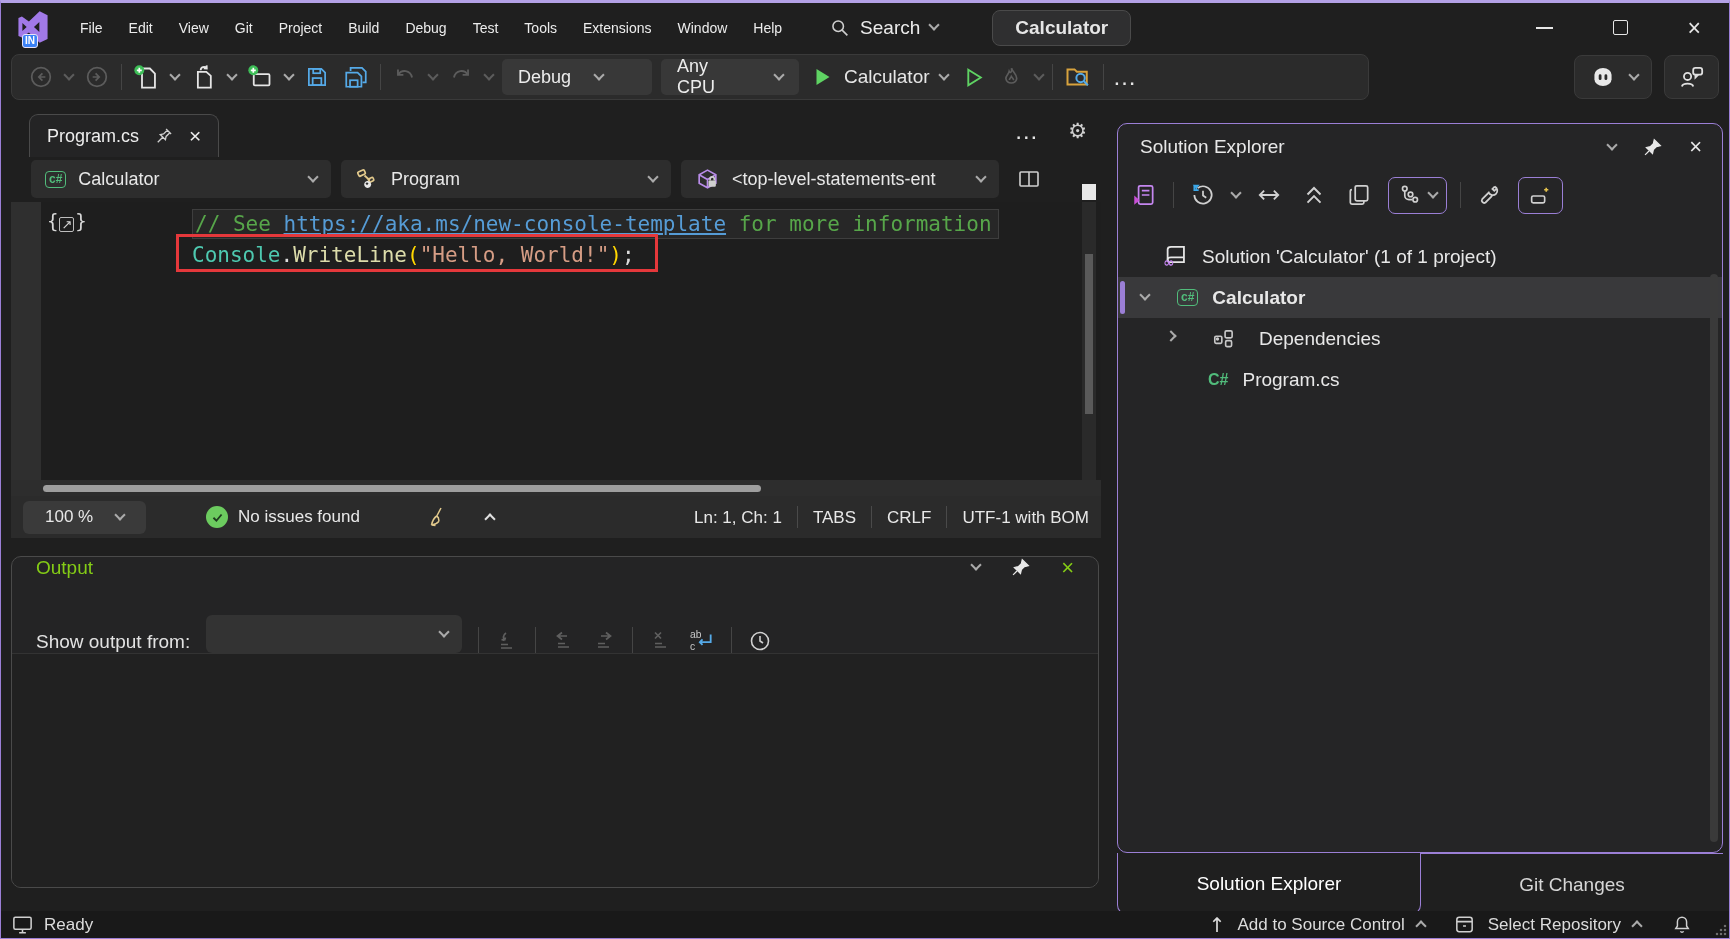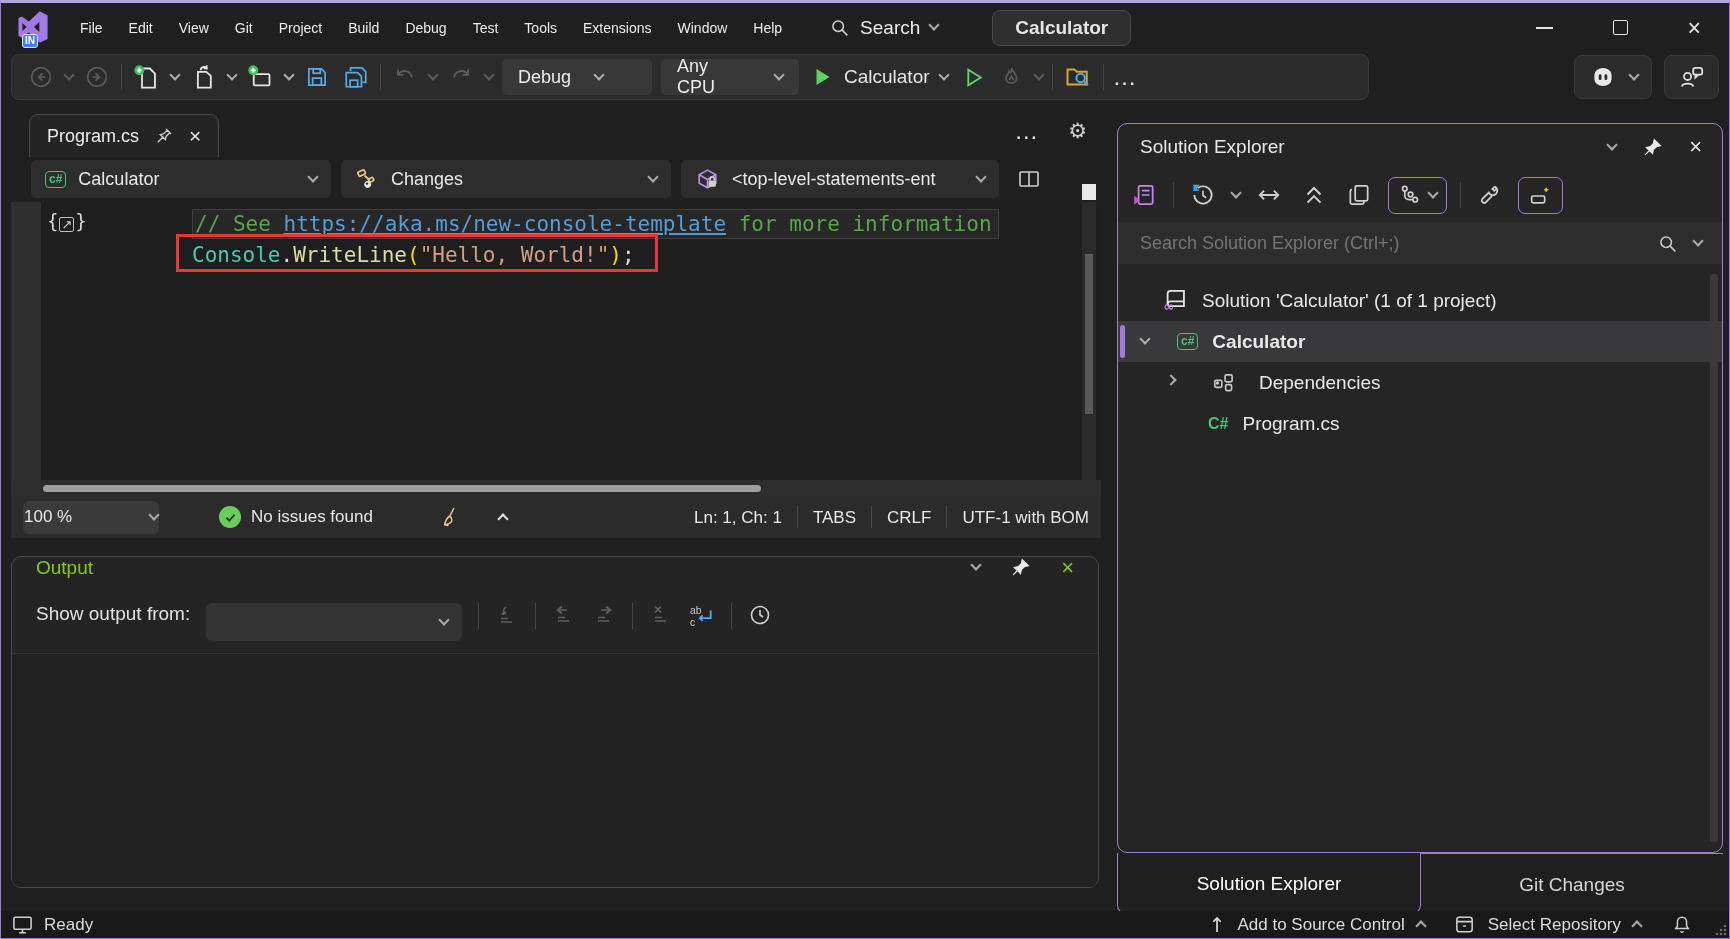--- a/index.html
+++ b/index.html
@@ -67,31 +67,31 @@
   .t-string{color:var(--string-salmon);}
   .red-box{position:absolute;left:165px;top:32px;width:482px;height:38px;border:3px solid var(--red-box);}
   .vscroll{position:absolute;right:5px;top:0;bottom:0;width:14px;background:#2A2A2A;}
   .vthumb{position:absolute;left:3px;right:3px;top:52px;height:160px;background:#5A5A5A;}
   .vtop{position:absolute;right:5px;top:-18px;width:14px;height:16px;background:#E8E8E8;}
 
   
   .hscroll{margin-left:10px;width:1090px;height:16px;background:#2D2D2D;position:relative;}
   .hthumb{position:absolute;left:32px;top:5px;width:718px;height:7px;background:#9E9E9E;border-radius:4px;}
   .estatus{margin-left:10px;width:1090px;height:42px;background:#2B2B2B;display:flex;align-items:center;padding:0 12px;font-size:17px;color:#E8E8E8;}
-  .zoom-dd{background:#3A3A3A;border-radius:6px;height:33px;width:136px;display:flex;align-items:center;padding:0 1px;font-size:17px;}
+  .zoom-dd{background:#3A3A3A;border-radius:6px;height:33px;width:123px;display:flex;align-items:center;padding:0 22px;font-size:17px;}
   .zoom-dd .cv{margin-left:auto;}
   .chk{width:22px;height:22px;border-radius:50%;background:#6CCB5F;display:flex;align-items:center;justify-content:center;margin-left:60px;margin-right:10px;}
   .es-right{margin-left:auto;display:flex;align-items:flex-end;}
   .es-right .vsep{height:22px;margin:0 15px;background:#4A4A4A;}
 
   
   .output{margin:18px 0 0 10px;width:1088px;height:332px;border:1px solid #4A4A4A;border-radius:10px;background:#242425;overflow:hidden;}
   .out-head{height:46px;display:flex;align-items:flex-start;padding:0 24px;font-size:19px;color:#84cc16;}
   .out-head-right{margin-left:auto;display:flex;align-items:center;gap:30px;}
-  .out-tools{height:50px;display:flex;align-items:flex-start;padding:0 24px;gap:16px;font-size:19px;color:#E2E2E2;}
+  .out-tools{height:50px;display:flex;align-items:flex-end;padding:0 24px;gap:16px;font-size:19px;color:#E2E2E2;}
   .out-dd{background:#333;border-radius:6px;height:38px;width:256px;display:flex;align-items:center;padding:0 14px;}
   .out-dd .cv{margin-left:auto;}
   .out-body{background:#212121;height:236px;border-top:1px solid #333;}
 
   
   .sepanel{position:absolute;left:1116px;top:120px;width:606px;height:730px;background:#252526;border:1px solid var(--accent);border-radius:10px;overflow:hidden;}
   .se-head{height:46px;display:flex;align-items:center;padding:0 12px 0 22px;font-size:19px;color:#E8E8E8;}
   .se-head-right{margin-left:auto;display:flex;align-items:center;gap:26px;padding-right:8px;}
   .se-tools{height:50px;display:flex;align-items:center;padding:0 10px;gap:13px;}
   .se-btn{display:flex;align-items:center;gap:6px;padding:3px;}
@@ -312,21 +312,21 @@
       <span class="cv"></span>
     </div>
     <div class="crumb c2">
       <svg class="ic" width="24" height="24" viewBox="0 0 24 24" fill="none" stroke="#E2C98C" stroke-width="1.7">
           <rect x="3" y="4" width="7" height="4.5" rx="1" transform="rotate(-25 6 6)"></rect>
           <path d="M9.5 8.5 L15 13.5"></path>
           <rect x="13.5" y="11" width="5" height="3.5" rx="1" transform="rotate(-25 16 12.5)"></rect>
           <path d="M12 14 a3.5 3.5 0 1 0 3.5 5.5 a3.5 3.5 0 0 0 -3.5 -5.5" fill="#E8E8E8" stroke="none"></path>
           <path d="M10.5 16.5 l1.5 1.8 l1.5 -1.8 l-1.5 -1.3 Z" fill="#2D2D2D" stroke="none"></path>
         </svg>
-      <span>Changes</span>
+      <span>Program</span>
       <span class="cv"></span>
     </div>
     <div class="crumb c3">
       <svg class="ic" width="25" height="25" viewBox="0 0 24 24" fill="none" stroke="#B98CE8" stroke-width="1.6">
           <path d="M12 3 L20 7.5 V15.5 L12 20 L4 15.5 V7.5 Z M4 7.5 L12 12 L20 7.5 M12 12 V20"></path>
           <rect x="13" y="13" width="7" height="6" rx="1" fill="#CFCFCF" stroke="none"></rect>
           <path d="M14.5 13 v-1.5 a2 2 0 0 1 4 0 V13" stroke="#CFCFCF"></path>
         </svg>
       <span>&lt;top-level-statements-ent</span>
       <span class="cv"></span>
@@ -496,30 +496,20 @@
             <path d="M17 3.5 a4.3 4.3 0 1 1 -5.7 5.7 L5 15.5 a2.3 2.3 0 0 0 3.2 3.2 L14.5 12.4 M17 3.5 L14.8 5.7 L16.6 7.5 L18.8 5.3"></path>
           </svg>
       </span>
       <span class="se-btn framed">
         <svg class="ic" width="25" height="25" viewBox="0 0 24 24" fill="none" stroke="#D0D0D0" stroke-width="1.6">
             <rect x="3.5" y="12.5" width="12.5" height="6.5" rx="1.5"></rect>
             <path d="M17.5 4.5 v4 M15.5 6.5 h4 M20.5 10.5 h0.01 M14.5 3 h0.01" stroke="#E2C04C"></path>
           </svg>
       </span>
     </div>
-    <div class="se-search">
-      <input placeholder="Search Solution Explorer (Ctrl+;)" style="">
-      <div class="se-search-right">
-        <svg class="ic" width="21" height="21" viewBox="0 0 24 24" fill="none" stroke="#C9C9C9" stroke-width="1.8">
-            <circle cx="10.5" cy="10.5" r="6"></circle>
-            <line x1="15" y1="15" x2="21" y2="21"></line>
-          </svg>
-        <span class="cv"></span>
-      </div>
-    </div>
     <div class="se-tree">
       <div class="trow" style="padding-left:44px;gap:13px;">
         <svg class="ic" width="27" height="27" viewBox="0 0 24 24" fill="none" stroke="#E6E6E6" stroke-width="1.6">
             <path d="M8 3.5 H19.5 V17 H8 C6 17 5 16 5 14.8 V5.7 C5 4.4 6 3.5 8 3.5 Z"></path>
             <path d="M5 14.8 C5 13.6 6 12.8 8 12.8 H19.5"></path>
             <text x="1" y="21.5" font-size="12" font-weight="bold" fill="#C586F0" stroke="none" font-family="DejaVu Sans,sans-serif">∞</text>
           </svg>
         <span>Solution 'Calculator' (1 of 1 project)</span>
       </div>
       <div class="trow selected" style="padding-left:23px;gap:0;">

